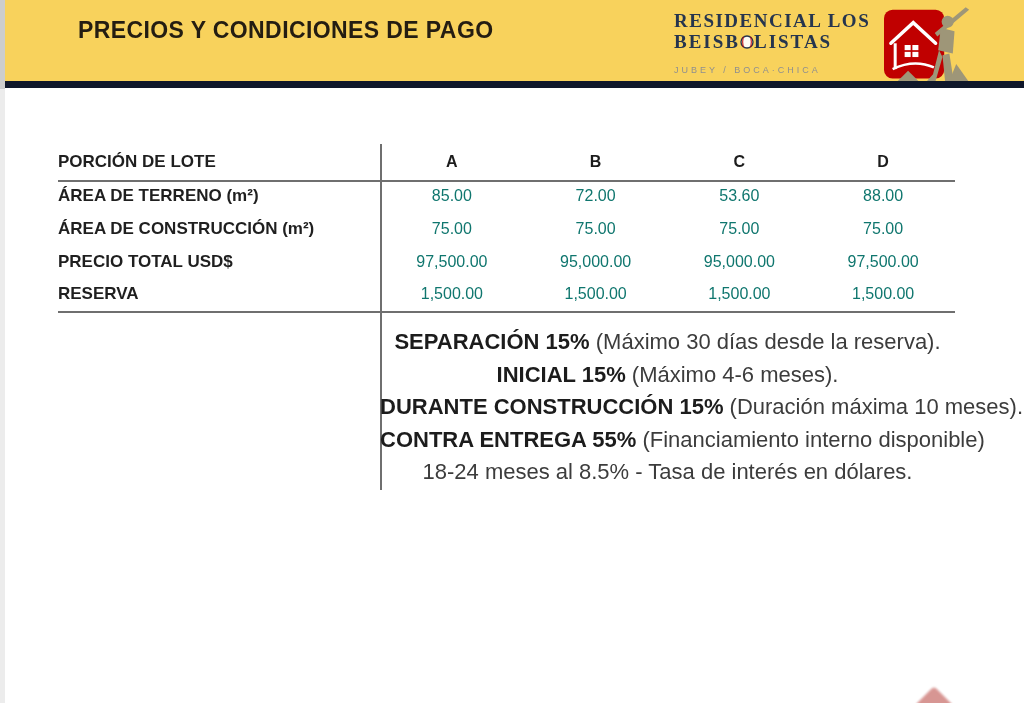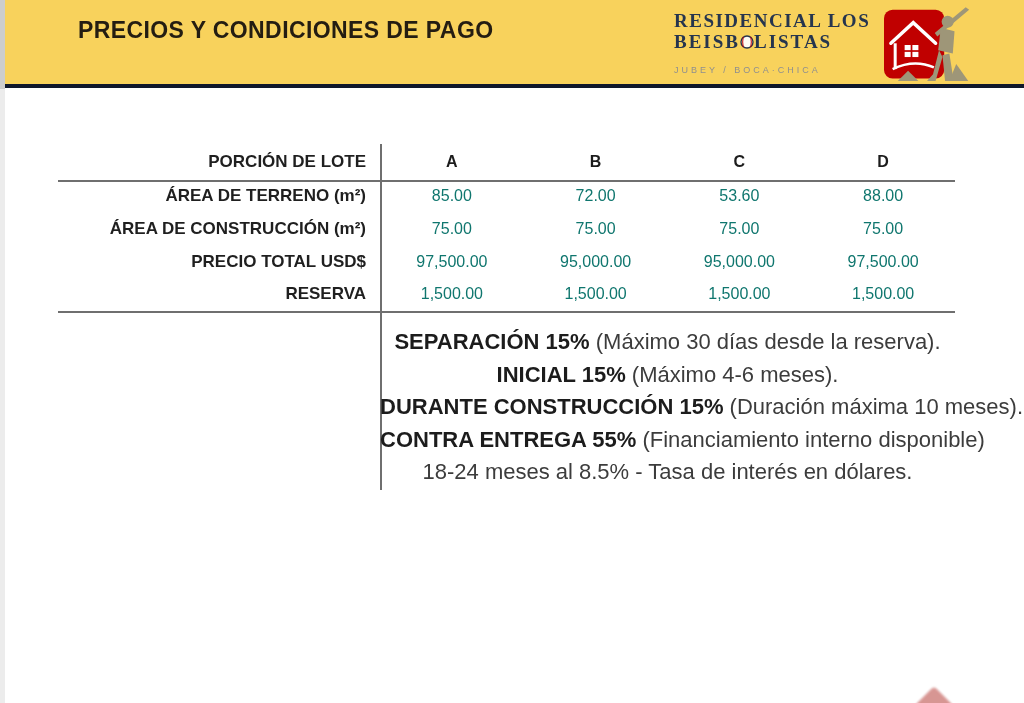--- a/index.html
+++ b/index.html
@@ -8,21 +8,21 @@
     background:#ffffff; overflow:hidden;
     font-family:"Liberation Sans", sans-serif;
   }
   
   .left-strip { position:absolute; left:0; top:0; width:5px; height:703px; background:#ececec; }
   .left-strip-dark { position:absolute; left:0; top:0; width:5px; height:89px; background:#cdcdcd; }
 
   
   .banner {
     position:absolute; left:5px; top:0; width:1019px; height:88px;
-    background:#f8d25c; border-bottom:4px solid #0f172a; box-sizing:border-box;
+    background:#f8d25c; border-bottom:7px solid #0f172a; box-sizing:border-box;
   }
   .banner-title {
     position:absolute; left:73px; top:17px;
     font-size:23px; font-weight:bold; letter-spacing:0.4px; color:#241d12;
   }
   .brand { position:absolute; right:140px; top:10px; width:210px; text-align:left;
            font-family:"Liberation Serif", serif; color:#26354e; }
   .brand-line1 { font-size:19px; font-weight:600; letter-spacing:1.5px; white-space:nowrap; }
   .brand-line2 { font-size:19px; font-weight:600; letter-spacing:2px; margin-top:-1px; white-space:nowrap; }
   .baseball { display:inline-block; vertical-align:-1px; }
@@ -31,21 +31,21 @@
   .brand-icon { position:absolute; right:54px; top:7px; }
 
   
   .vline { position:absolute; left:380px; top:144px; width:2px; height:346px; background:#6f6f6f; }
   .hline { position:absolute; left:58px; width:897px; height:2px; background:#6f6f6f; }
   .hline-1 { top:180px; }
   .hline-2 { top:311px; }
   .table { position:absolute; left:58px; top:143px; width:897px; }
   .t-row { display:grid; grid-template-columns:322px repeat(4, 1fr); align-items:center; height:32.7px; }
   .t-row.t-head { height:37px; }
-  .t-label { text-align:right; padding-right:14px; font-weight:bold; font-size:17px; color:#1f1f1f; }
+  .t-label { text-align:left; padding-right:14px; font-weight:bold; font-size:17px; color:#1f1f1f; }
   .t-val { text-align:center; font-size:16px; color:#0f766e; }
   .col-head { font-weight:bold; font-size:16px; color:#1c1c1c; }
 
   
   .conditions { position:absolute; left:380px; top:326px; width:575px; text-align:center; }
   .cond-line { height:32.6px; line-height:32.6px; font-size:22px; color:#3c3c3c; white-space:nowrap; }
   .cond-bold { font-weight:bold; color:#1c1c1c; }
 
   
   .corner-mark {

